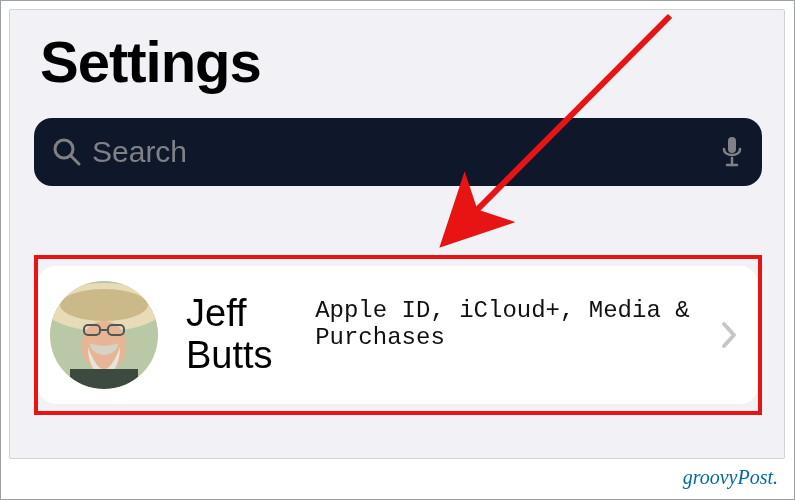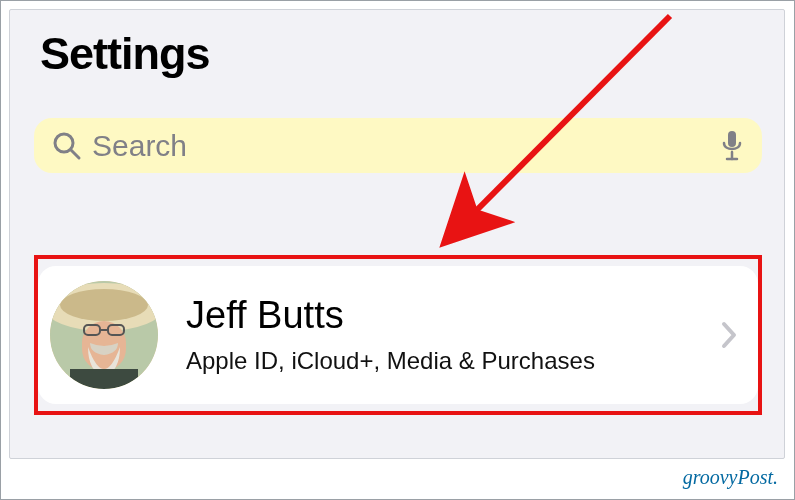--- a/index.html
+++ b/index.html
@@ -26,32 +26,32 @@
     height: 450px;
     background: #f2f2f6;
     border: 1px solid #cfd2d8;
     border-radius: 2px;
     overflow: hidden;
   }
   .page-title {
     position: absolute;
     left: 30px;
     top: 18px;
-    font-size: 45px;
+    font-size: 58px;
     font-weight: 800;
     letter-spacing: -1px;
     color: #000;
   }
   .search-bar {
     position: absolute;
     left: 24px;
     top: 108px;
     width: 728px;
-    height: 55px;
-    background: #fef9c3;
+    height: 68px;
+    background: #0f172a;
     border-radius: 18px;
     display: flex;
     align-items: center;
     padding: 0 18px;
   }
   .search-icon svg { display: block; }
   .search-placeholder {
     flex: 1;
     margin-left: 10px;
     font-size: 30px;
@@ -92,35 +92,36 @@
     overflow: hidden;
     flex-shrink: 0;
     background: #d8c9a0;
     position: relative;
   }
   .avatar svg { position: absolute; left: 0; top: 0; }
   .profile-text {
     margin-left: 28px;
     flex: 1;
     display: flex;
-    flex-direction: column;
+    flex-direction: row;
     justify-content: center;
     gap: 6px;
   }
   .profile-name {
     font-size: 38px;
     font-weight: 400;
     color: #000;
     line-height: 1.1;
   }
   .profile-subtitle {
     font-size: 24px;
     color: #111;
     font-weight: 400;
     margin-top: 4px;
+    font-family: Liberation Mono, monospace;
   }
   .chevron svg { display: block; }
 
   .arrow-overlay {
     position: absolute;
     left: 0;
     top: 0;
     width: 776px;
     height: 450px;
     pointer-events: none;

